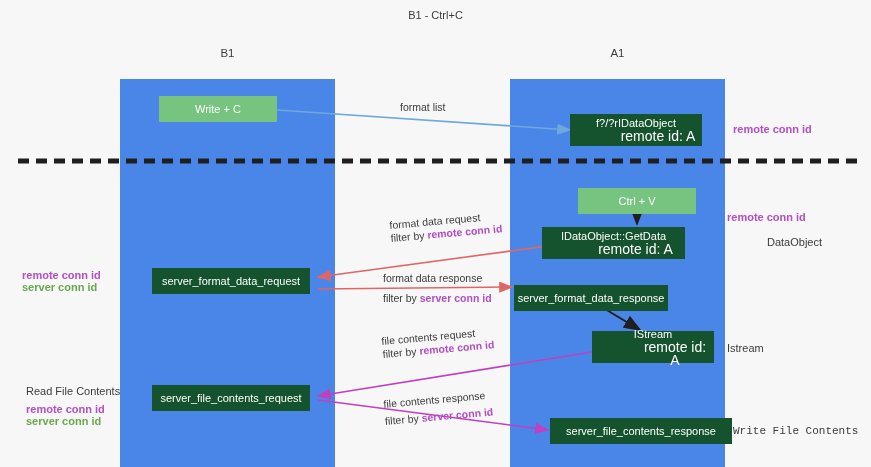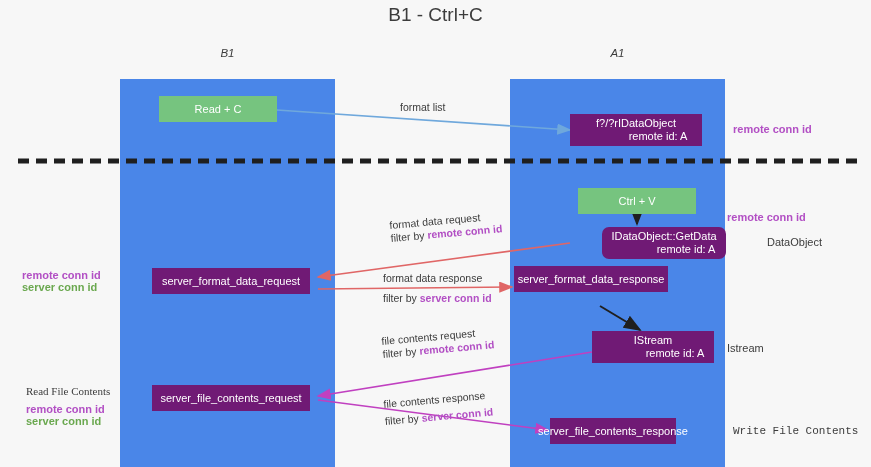--- a/index.html
+++ b/index.html
@@ -9,41 +9,41 @@
     font-family:"Liberation Sans", sans-serif;
     color:#3c3c3c;
     overflow:hidden;
     position:relative;
   }
   #stage{position:absolute;inset:0;}
 
   
   .title{
     position:absolute;left:0;right:0;top:6px;
-    text-align:center;font-size:19px;line-height:18px;color:#3c3c3c;
+    text-align:center;font-size:11px;line-height:18px;color:#3c3c3c;
   }
 
   
   .col-head{
-    position:absolute;text-align:center;font-size:11.5px;line-height:13px;color:#3c3c3c;font-style:italic;
+    position:absolute;text-align:center;font-size:11.5px;line-height:13px;color:#3c3c3c;
   }
 
   
   .lane{position:absolute;background:#4a86e8;}
 
   
   .box{
     position:absolute;
     display:flex;flex-direction:column;align-items:center;justify-content:center;
     color:#ffffff;font-size:11px;line-height:13px;text-align:center;
     box-sizing:border-box;padding:2px 4px;
   }
   .box.green{background:#76c47f;}
-  .box.orange{background:#701a75;}
-  .box .l2{font-size:11px;padding-left:44px;}
+  .box.orange{background:#14532d;}
+  .box .l2{font-size:14px;padding-left:44px;}
 
   
   .lbl{position:absolute;font-size:11px;line-height:13px;white-space:nowrap;}
   .lbl.dark{color:#3c3c3c;}
   .lbl.purple{color:#b24fc4;font-weight:bold;}
   .lbl.green{color:#6aa84f;font-weight:bold;}
   .edge-lbl{position:absolute;font-size:10.5px;line-height:13px;white-space:nowrap;color:#3c3c3c;}
   .edge-lbl .purple{color:#b24fc4;font-weight:bold;}
 
   
@@ -95,55 +95,55 @@
     <line x1="318" y1="289" x2="512" y2="287" stroke="#e06666" stroke-width="1.6" marker-end="url(#ah-red)"></line>
 
     <line x1="600" y1="306" x2="640" y2="330" stroke="#1f1f1f" stroke-width="2" marker-end="url(#ah-black)"></line>
 
     <line x1="592" y1="352" x2="318" y2="396" stroke="#c040c0" stroke-width="1.6" marker-end="url(#ah-magenta)"></line>
 
     <line x1="318" y1="400" x2="548" y2="430" stroke="#c040c0" stroke-width="1.6" marker-end="url(#ah-magenta)"></line>
   </svg>
 
   <div class="box green" style="left:159px;top:96px;width:118px;height:26px;">
-    <span>Read + C</span>
+    <span>Write + C</span>
   </div>
 
   <div class="box orange" style="left:570px;top:114px;width:132px;height:32px;">
     <span>f?/?rIDataObject</span>
     <span class="l2">remote id: A</span>
   </div>
 
   <div class="box green" style="left:578px;top:172px;width:118px;height:26px;margin-top:16px;">
     <span>Ctrl + V</span>
   </div>
 
-  <div class="box orange" style="left:602px;top:227px;width:124px;height:32px;border-radius:7px;">
+  <div class="box orange" style="left:542px;top:227px;width:143px;height:32px;">
     <span>IDataObject::GetData</span>
     <span class="l2">remote id: A</span>
   </div>
 
   <div class="box orange" style="left:152px;top:268px;width:158px;height:26px;text-align:right;">
     <span>server_format_data_request</span>
   </div>
 
-  <div class="box orange" style="left:514px;top:266px;width:154px;height:26px;">
+  <div class="box orange" style="left:514px;top:285px;width:154px;height:26px;">
     <span>server_format_data_response</span>
   </div>
 
   <div class="box orange" style="left:592px;top:331px;width:122px;height:32px;">
     <span>IStream</span>
     <span class="l2">remote id: A</span>
   </div>
 
   <div class="box orange" style="left:152px;top:385px;width:158px;height:26px;">
     <span>server_file_contents_request</span>
   </div>
 
-  <div class="box orange" style="left:550px;top:418px;width:126px;height:26px;">
+  <div class="box orange" style="left:550px;top:418px;width:182px;height:26px;">
     <span>server_file_contents_response</span>
   </div>
 
   <div class="edge-lbl" style="left:400px;top:101px;">
     <span>format list</span>
   </div>
 
   <div class="edge-lbl" style="left:389px;top:219px;transform:rotate(-5deg);transform-origin:left top;">
     <div>format data request</div>
     <div><span>filter by </span><span class="purple">remote conn id</span></div>
@@ -170,17 +170,17 @@
 
   <div class="lbl dark" style="left:727px;top:236px;padding-left:40px;">DataObject</div>
 
   <div class="lbl dark" style="left:727px;top:342px;">Istream</div>
 
   <div class="lbl dark" style="left:733px;top:425px;font-family:Liberation Mono, monospace;">Write File Contents</div>
 
   <div class="lbl purple" style="left:22px;top:269px;">remote conn id</div>
   <div class="lbl green" style="left:22px;top:281px;">server conn id</div>
 
-  <div class="lbl dark" style="left:26px;top:385px;font-family:Liberation Serif, serif;">Read File Contents</div>
+  <div class="lbl dark" style="left:26px;top:385px;">Read File Contents</div>
   <div class="lbl purple" style="left:26px;top:403px;">remote conn id</div>
   <div class="lbl green" style="left:26px;top:415px;">server conn id</div>
 
 </div>
 
 </body></html>

